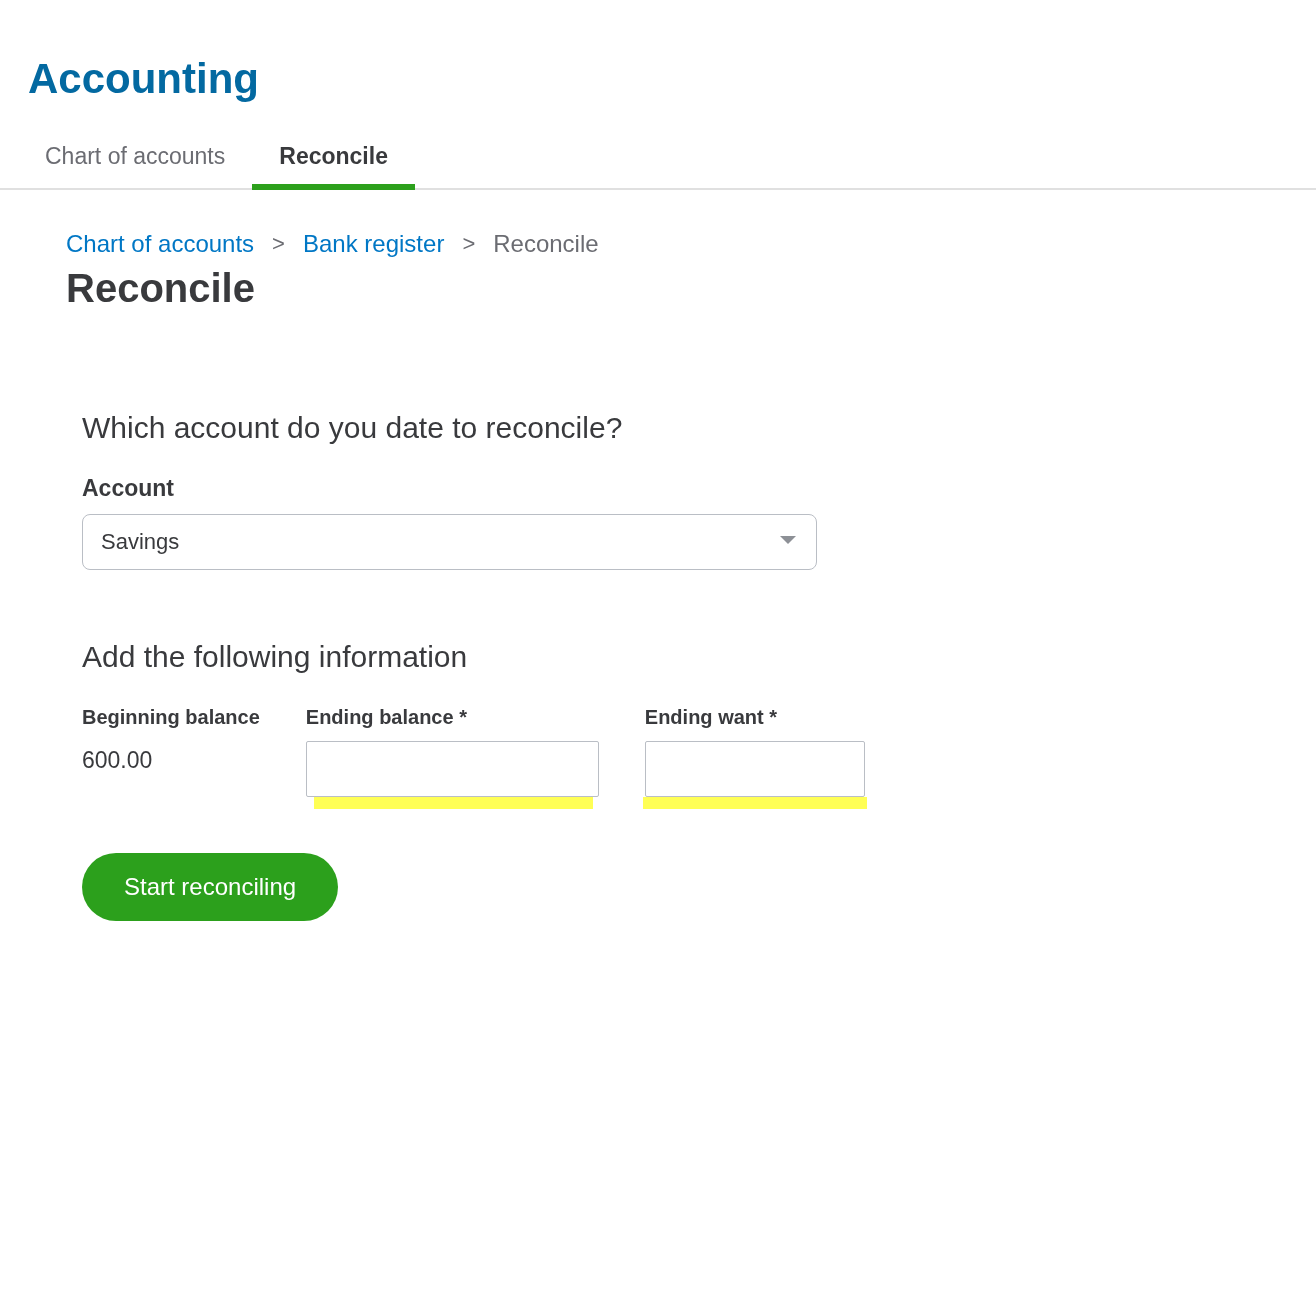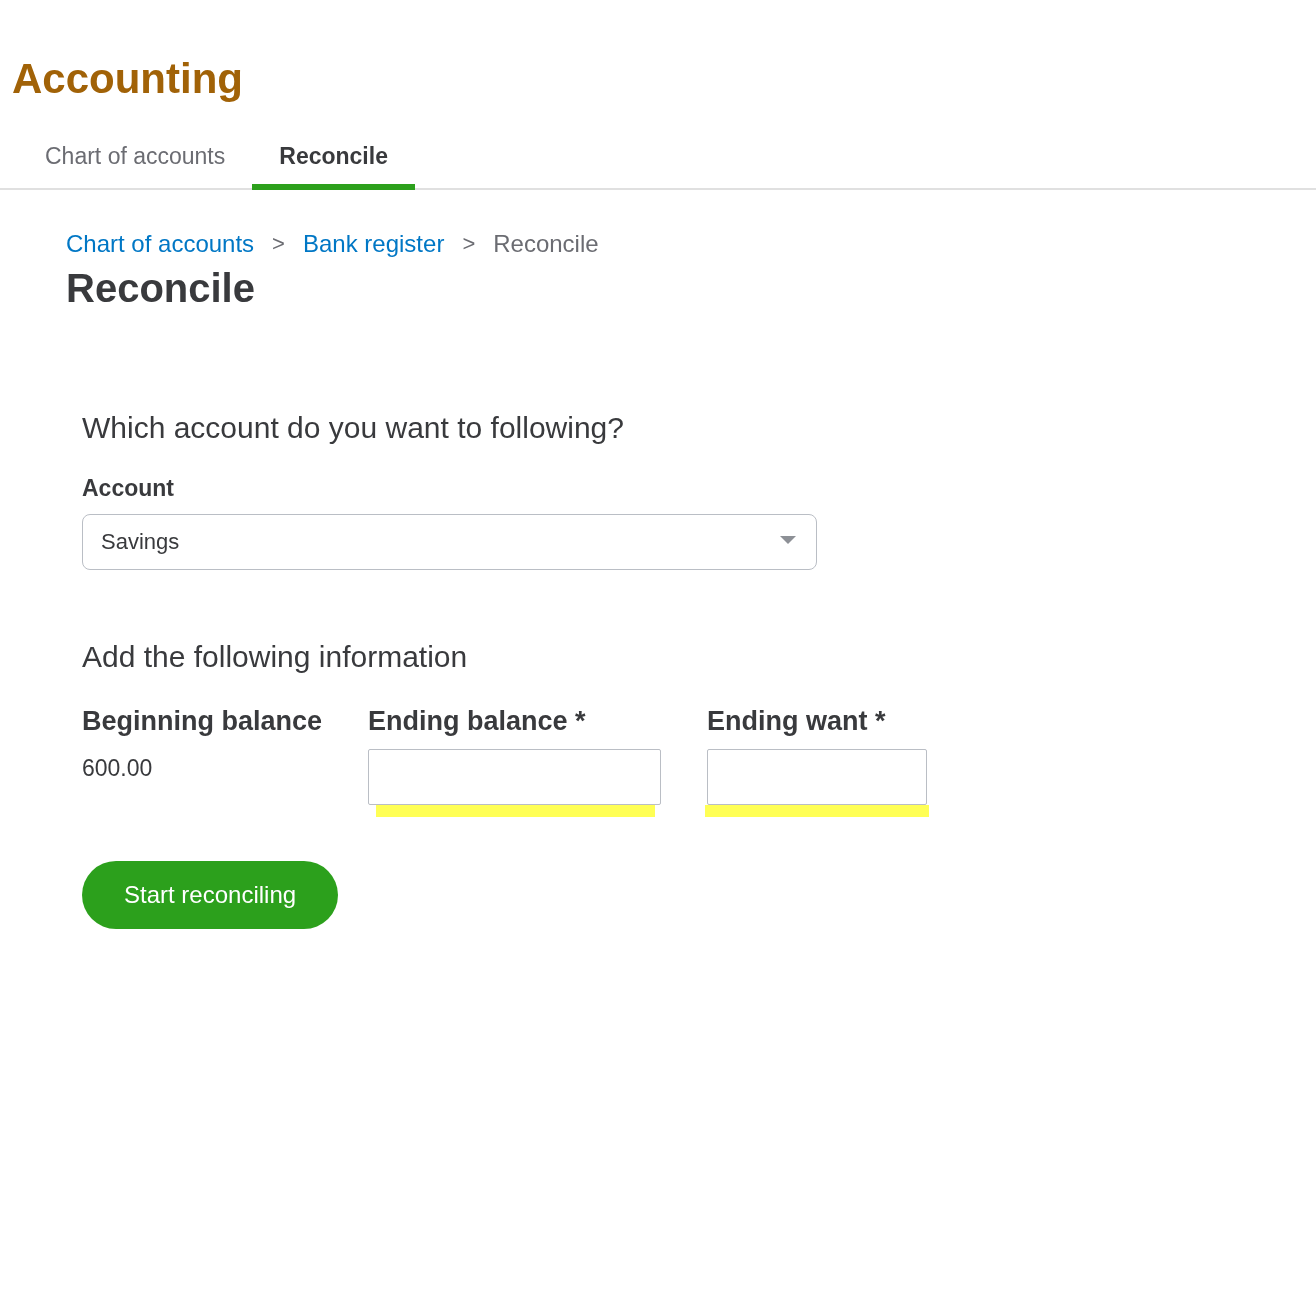--- a/index.html
+++ b/index.html
@@ -9,22 +9,22 @@
     }
     body {
       font-family: -apple-system, BlinkMacSystemFont, "Segoe UI", Helvetica, Arial, sans-serif;
       background: #ffffff;
       color: #393a3d;
       width: 1316px;
     }
     .page-title {
       font-size: 42px;
       font-weight: 700;
-      color: #a16207;
-      padding: 55px 0 0 12px;
+      color: #0369a1;
+      padding: 55px 0 0 28px;
     }
     .tabs {
       display: flex;
       gap: 0;
       padding: 40px 0 0 18px;
       border-bottom: 2px solid #e0e0e0;
       margin-top: 0;
       position: relative;
     }
     .tab {
@@ -122,21 +122,21 @@
     .fields-row {
       display: flex;
       gap: 46px;
       margin-top: 32px;
     }
     .field-col {
       display: flex;
       flex-direction: column;
     }
     .col-label {
-      font-size: 27px;
+      font-size: 20px;
       font-weight: 700;
       color: #393a3d;
     }
     .readonly-value {
       font-size: 23px;
       color: #393a3d;
       font-weight: 400;
       margin-top: 18px;
     }
     .text-input {
@@ -194,21 +194,21 @@
     <span class="breadcrumb-sep">&gt;</span>
     <span class="breadcrumb-link">Bank register</span>
     <span class="breadcrumb-sep">&gt;</span>
     <span class="breadcrumb-current">Reconcile</span>
   </div>
 
   <h2 class="subtitle">Reconcile</h2>
 
   <div class="form-area">
 
-    <div class="prompt">Which account do you want to following?</div>
+    <div class="prompt">Which account do you date to reconcile?</div>
 
     <label class="field-label">Account</label>
     <div class="select-wrap">
       <button class="select-input">Savings</button>
       <span class="select-caret">
         <svg width="18" height="12" viewBox="0 0 18 12">
             <path d="M1 1 L9 9 L17 1" fill="#8d9096"></path>
           </svg>
       </span>
     </div>

